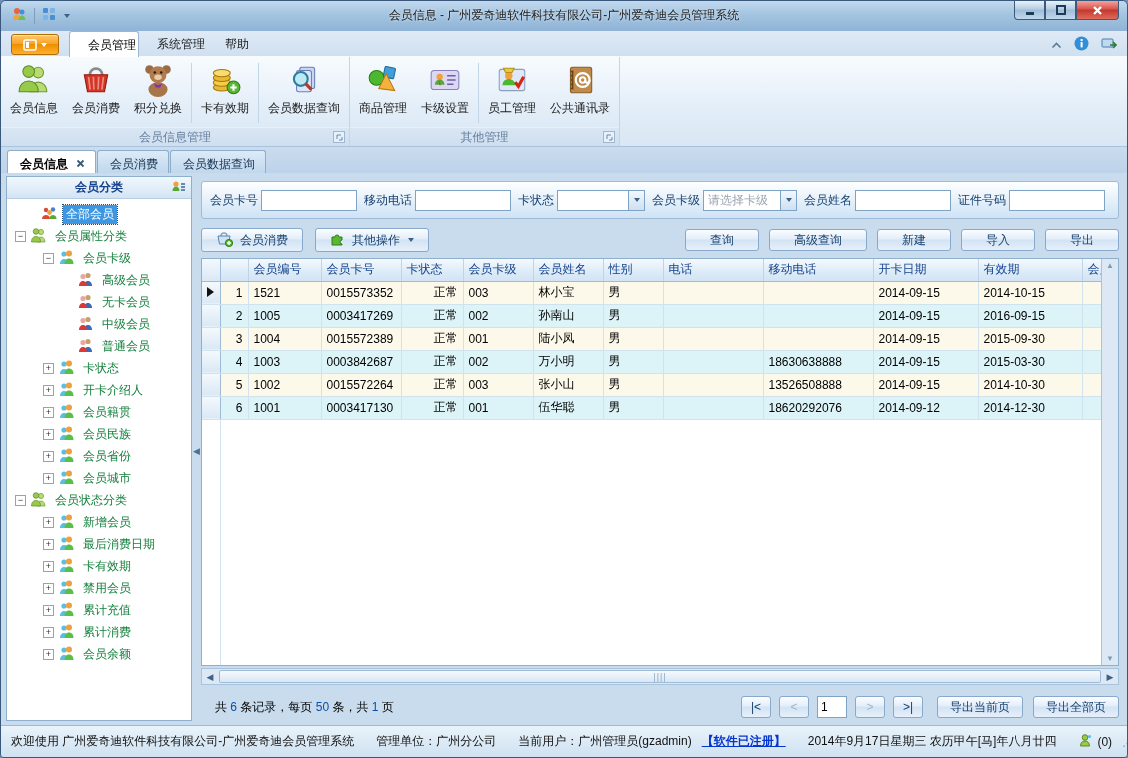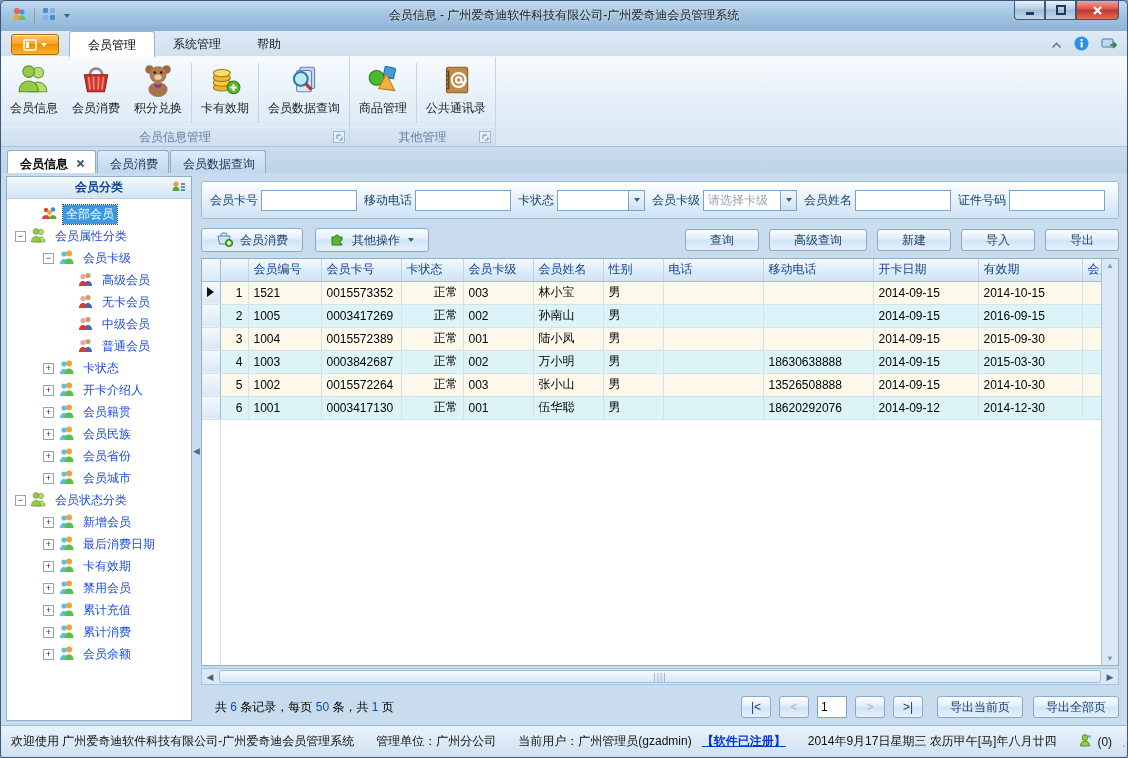--- a/index.html
+++ b/index.html
@@ -26,21 +26,21 @@
   .winbtn.close { border-radius:0 0 4px 0; width:43px;
     background:linear-gradient(#f2a39b,#d9534a 45%,#c0392e 50%,#e06a5a); }
 
   
   .ribbon-tabrow { position:absolute; left:0; top:30px; right:0; height:26px;
     background:linear-gradient(#dfeaf6,#cfe0f0); border-bottom:1px solid #f6fafd; }
   .appbtn { position:absolute; left:10px; top:3px; width:48px; height:21px; border-radius:3px;
     border:1px solid #b06f00; background:linear-gradient(#ffc96a,#f7a32a 45%,#ee8f00 50%,#ffae2e);
     display:flex; align-items:center; justify-content:center; gap:4px; box-shadow:inset 0 1px 0 #ffe2ae; }
   .rtabs { position:absolute; left:68px; top:0; display:flex; height:26px; }
-  .rtab { padding:5px 18px 0 18px; color:#1a1a1a; height:26px; }
+  .rtab { padding:5px 2px 0 18px; color:#1a1a1a; height:26px; }
   .rtab.active { background:#ffffff; border:1px solid #9ab6d2; border-bottom:none;
     border-radius:3px 3px 0 0; color:#000; }
   .ribbon-right { position:absolute; right:10px; top:5px; display:flex; gap:12px; align-items:center; }
 
   
   .ribbon { position:absolute; left:0; top:56px; right:0; height:90px;
     background:linear-gradient(#f7fbfe,#e2edf8 60%,#d8e7f4); border-bottom:1px solid #a9c3dc; }
   .rgroups { display:flex; height:100%; }
   .rgroup { display:flex; flex-direction:column; border-right:1px solid #c3d6e8; }
   .rbuttons { display:flex; flex:1; align-items:stretch; padding:2px 2px 0 2px; }
@@ -68,21 +68,21 @@
 
   
   .sidebar { position:absolute; left:5px; top:3px; width:186px; bottom:4px;
     background:#ffffff; border:1px solid #8fb0cd; }
   .side-header { height:22px; background:linear-gradient(#f2f8fd,#d3e4f4); border-bottom:1px solid #b5cce2;
     display:flex; align-items:center; justify-content:center; position:relative;
     color:#15428b; font-weight:bold; }
   .side-header .shicon { position:absolute; right:5px; top:3px; }
   .tree { padding-top:4px; overflow:hidden; }
   .titem { height:22px; display:flex; align-items:center; white-space:nowrap; }
-  .titem .tlabel { margin-left:4px; color:#1d4ed8; padding:1px 3px; }
+  .titem .tlabel { margin-left:4px; color:#15803d; padding:1px 3px; }
   .titem.sel .tlabel { background:#3d97e2; color:#fff; outline:1px dotted #1d4f7d; }
   .lv0 { padding-left:8px; } .lv1 { padding-left:36px; } .lv2 { padding-left:70px; }
   .expander { width:11px; height:11px; border:1px solid #95a4b2; background:#fff;
     display:flex; align-items:center; justify-content:center; font-size:9px; color:#333;
     margin-right:4px; line-height:9px; flex:none; }
   .noexp { width:15px; flex:none; }
   .ticon { width:18px; height:16px; flex:none; }
   .splitter { position:absolute; left:191px; top:3px; width:7px; bottom:4px; }
   .splitter .harrow { position:absolute; top:270px; left:1px; color:#4a6e94; font-size:9px; }
 
@@ -330,21 +330,45 @@
           <div class="rbtn">
             <span class="ric">
               <svg width="34" height="34" viewBox="0 0 32 32">
                   <rect x="17" y="4" width="10" height="10" rx="1" fill="#3f9fd8" stroke="#1e6a9c" transform="rotate(12 22 9)"></rect>
                   <circle cx="10" cy="14" r="7" fill="#4cb830" stroke="#2a7d12"></circle>
                   <path d="M19 10 L27 26 L12 24 Z" fill="#f3b23c" stroke="#b87710"></path>
                 </svg>
             </span>
             <span class="rlb">商品管理</span>
           </div>
+          <div class="rbtn">
+            <span class="ric">
+              <svg width="34" height="34" viewBox="0 0 32 32">
+                  <rect x="3" y="7" width="26" height="18" rx="3" fill="#dcd8f2" stroke="#8a7fc0"></rect>
+                  <circle cx="11" cy="13" r="3" fill="#f0a03c"></circle>
+                  <path d="M6.5 20.5 c0-3.5 2.5-5 4.5-5 s4.5 1.5 4.5 5z" fill="#58a838"></path>
+                  <path d="M18 12 L26 12 M18 16 L26 16 M18 20 L24 20" stroke="#6a60a8" stroke-width="1.6"></path>
+                  <path d="M10 16 L12 21 L11 21 Z" fill="#c03028"></path>
+                </svg>
+            </span>
+            <span class="rlb">卡级设置</span>
+          </div>
           <div class="rsep"></div>
+          <div class="rbtn">
+            <span class="ric">
+              <svg width="34" height="34" viewBox="0 0 32 32">
+                  <rect x="4" y="6" width="24" height="20" rx="2" fill="#dfe8f5" stroke="#8aa0c0"></rect>
+                  <circle cx="13" cy="12" r="3.5" fill="#f0a03c"></circle>
+                  <path d="M7 21 c0-4 3-6 6-6 s6 2 6 6z" fill="#4cb830"></path>
+                  <path d="M8 5 L18 5 L16 9 L10 9 Z" fill="#e8c84a" stroke="#b89410"></path>
+                  <path d="M19 18 L22 22 L27 13" stroke="#d02818" stroke-width="3" fill="none"></path>
+                </svg>
+            </span>
+            <span class="rlb">员工管理</span>
+          </div>
           <div class="rbtn">
             <span class="ric">
               <svg width="34" height="34" viewBox="0 0 32 32">
                   <rect x="7" y="4" width="20" height="24" rx="2" fill="#c08a4a" stroke="#8a5c24"></rect>
                   <path d="M9 7 L9 25 M9 8 h-2 M9 12 h-2 M9 16 h-2 M9 20 h-2 M9 24 h-2" stroke="#6a451a" stroke-width="1.6"></path>
                   <circle cx="18.5" cy="16" r="6.5" fill="none" stroke="#fff" stroke-width="2"></circle>
                   <circle cx="18.5" cy="16" r="2.6" fill="none" stroke="#fff" stroke-width="1.8"></circle>
                   <path d="M21 16 c0 4 4 3 4 0" stroke="#fff" stroke-width="1.8" fill="none"></path>
                 </svg>
             </span>

